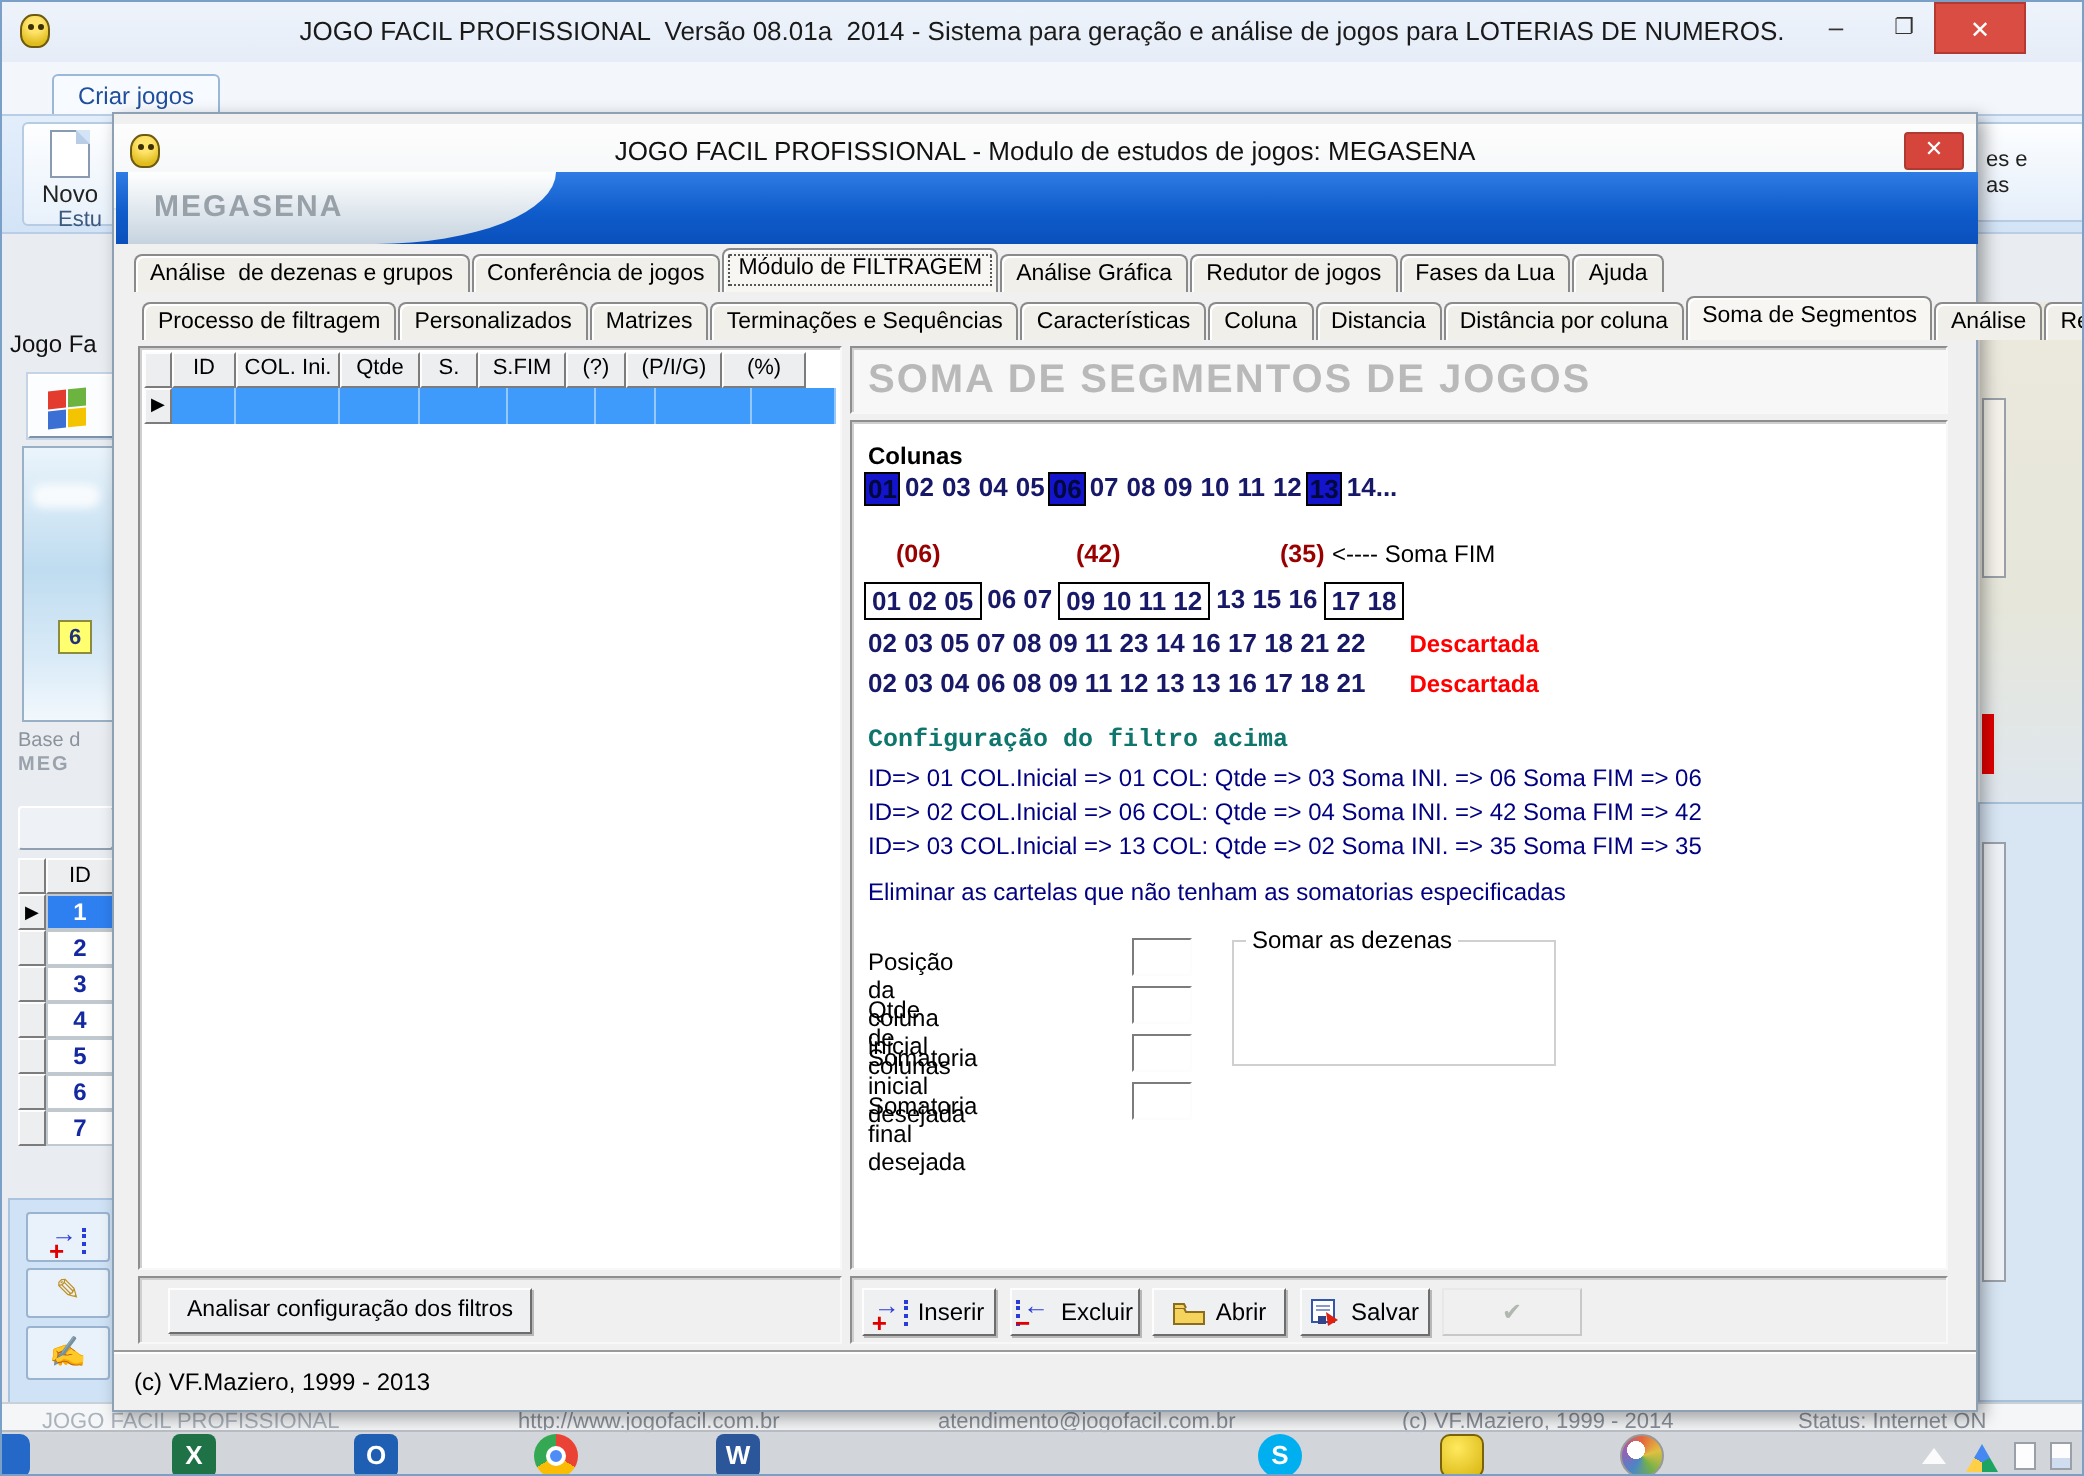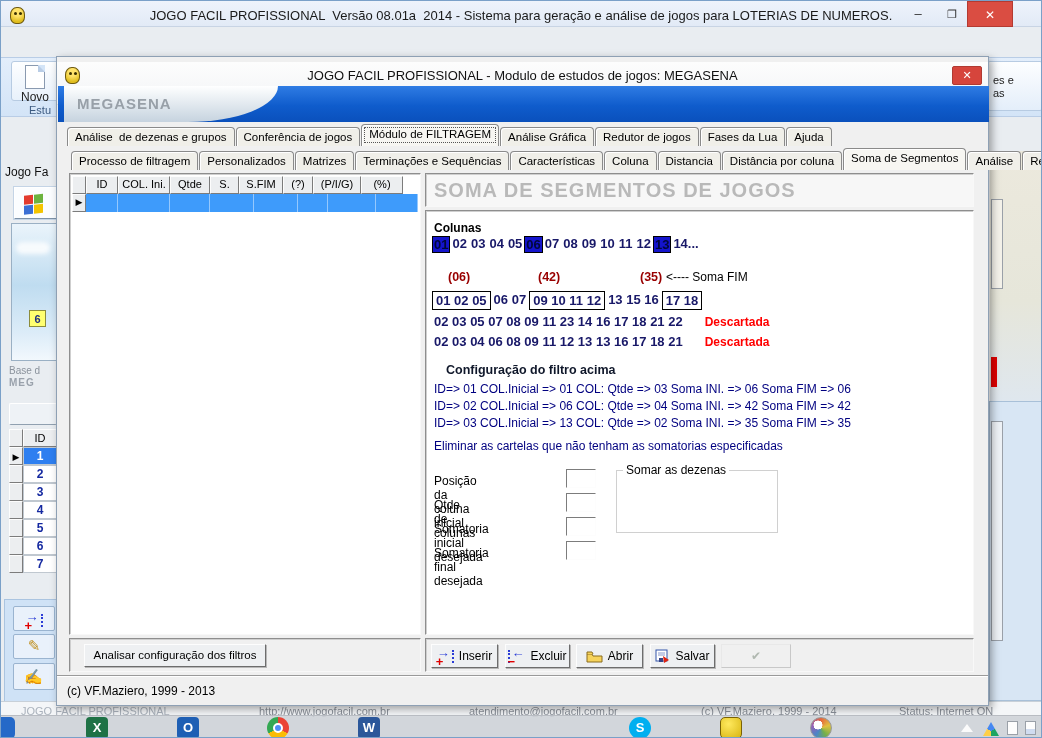--- a/index.html
+++ b/index.html
@@ -1,21 +1,21 @@
 <!DOCTYPE html>
 <html><head>
 <meta charset="utf-8">
 <style>
   * { margin:0; padding:0; box-sizing:border-box; }
   body { font-family:"Liberation Sans", sans-serif; background:#444; }
   #root { position:relative; width:1042px; height:738px; background:#e9edf1;
           border:1px solid #7aa0c8; overflow:hidden; }
 
   
-  .titlebar { position:absolute; left:0; top:0; width:100%; height:26px;
+  .titlebar { position:absolute; left:0; top:0; width:100%; height:45px;
               background:linear-gradient(#eef3fb,#e2eaf6); border-bottom:1px solid #c8d4e4; }
   .titlebar .mascot { position:absolute; left:9px; top:6px; }
   .titlebar .t-text { position:absolute; left:0; right:0; top:7px; text-align:center;
                       font-size:13px; color:#1a1a1a; white-space:pre; }
   .mascot { width:15px; height:17px; display:inline-block;
             background:radial-gradient(circle at 50% 30%, #ffe36a 30%, #e0bd1d 75%);
             border:1px solid #6e5a10; border-radius:45% 45% 40% 40%; position:relative; }
   .mascot::before { content:''; position:absolute; top:4px; left:3px; width:3px; height:3px;
                     background:#3a3000; border-radius:50%; box-shadow:5px 0 0 #3a3000; }
   .winbtn { position:absolute; top:2px; height:22px; text-align:center; font-size:13px;
@@ -26,21 +26,21 @@
                   border:1px solid #b43a31; color:#fff; line-height:26px; font-size:12px; }
 
   
   .ribbon-tabs { position:absolute; left:0; top:30px; width:100%; height:26px; background:#f3f7fc; }
   .ribbon-tab { position:absolute; left:25px; top:6px; height:20px; padding:3px 12px 0;
                 background:#f7fbff; border:1px solid #9ab8d8; border-bottom:none;
                 border-radius:3px 3px 0 0; font-size:12px; color:#1f4e9c; }
   .ribbon-band { position:absolute; left:0; top:56px; width:100%; height:60px;
                  background:linear-gradient(#e3eefb,#d3e4f7); border-top:1px solid #b9cde6;
                  border-bottom:1px solid #b9cde6; }
-  .novo-btn { position:absolute; left:10px; top:3px; width:48px; height:40px;
+  .novo-btn { position:absolute; left:10px; top:3px; width:48px; height:52px;
               border:1px solid #b7cbe2; border-radius:3px; background:linear-gradient(#fdfeff,#e8f1fb);
               text-align:center; font-size:12px; color:#222; padding-top:3px; }
   .page-ic { width:20px; height:24px; background:#fff; border:1px solid #8a9ab0; margin:0 auto 1px;
              position:relative; }
   .page-ic::before { content:''; position:absolute; right:-1px; top:-1px; border-style:solid;
                      border-width:0 7px 7px 0; border-color:transparent #d3e4f7 #b9cde6 transparent; }
   .group-label { position:absolute; left:28px; top:46px; font-size:11px; color:#3c5a80; }
   .right-ribbon-btn { position:absolute; left:986px; top:3px; width:56px; height:50px;
                       border:1px solid #b7cbe2; border-radius:3px;
                       background:linear-gradient(#fdfeff,#e4eefa); font-size:11px; color:#222;
@@ -167,21 +167,21 @@
   .soma-head .arrow-lbl { position:absolute; left:232px; color:#000; font-weight:normal; font-size:12px; }
 
   .game1 { position:absolute; left:6px; top:80px; display:flex; font-size:13px; font-weight:bold;
            color:#181868; white-space:pre; }
   .seg { padding:1px 3px; }
   .seg.boxed { border:1px solid #000; }
   .discarded { position:absolute; left:8px; top:103px; }
   .game-line { height:20px; font-size:13px; font-weight:bold; color:#181868; white-space:pre; }
   .disc { color:#f00; font-size:12px; margin-left:22px; }
 
-  .cfg-title { position:absolute; left:20px; top:152px; font-size:12.5px; font-weight:bold; color:#0f172a; }
+  .cfg-title { position:absolute; left:8px; top:152px; font-size:12.5px; font-weight:bold; color:#0f766e;font-family:Liberation Mono, monospace; }
   .cfg-lines { position:absolute; left:8px; top:170px; font-size:12px; color:#000080; line-height:17px; }
   .cfg-note  { position:absolute; left:8px; top:228px; font-size:12px; color:#000080; }
 
   .form-rows { position:absolute; left:8px; top:258px; }
   .frow { position:relative; height:24px; }
   .frow .flabel { position:absolute; left:0; top:5px; font-size:12px; color:#000; }
   .frow input { position:absolute; left:132px; top:0; width:30px; height:19px;
                 border:1px solid; border-color:#7c7c7c #fdfdfd #fdfdfd #7c7c7c; font-size:12px; }
   .somar-group { position:absolute; left:190px; top:252px; width:162px; height:70px;
                  border:1px solid #d0d0d0; }
@@ -241,20 +241,23 @@
 <div id="root">
 
   <div class="titlebar">
     <span class="mascot"></span>
     <div class="t-text">JOGO FACIL PROFISSIONAL  Versão 08.01a  2014 - Sistema para geração e análise de jogos para LOTERIAS DE NUMEROS.</div>
     <div class="winbtn min">–</div>
     <div class="winbtn max">❐</div>
     <div class="winbtn close">✕</div>
   </div>
 
+  <div class="ribbon-tabs">
+    <div class="ribbon-tab">Criar jogos</div>
+  </div>
   <div class="ribbon-band">
     <div class="novo-btn">
       <div class="page-ic"></div>
       <span>Novo</span>
     </div>
     <div class="group-label">Estu</div>
     <div class="right-ribbon-btn">
       <div>es e</div>
       <div>as</div>
     </div>

